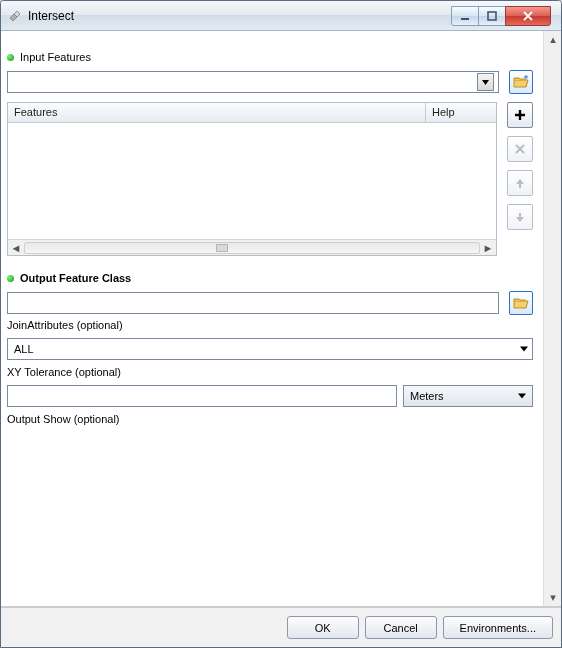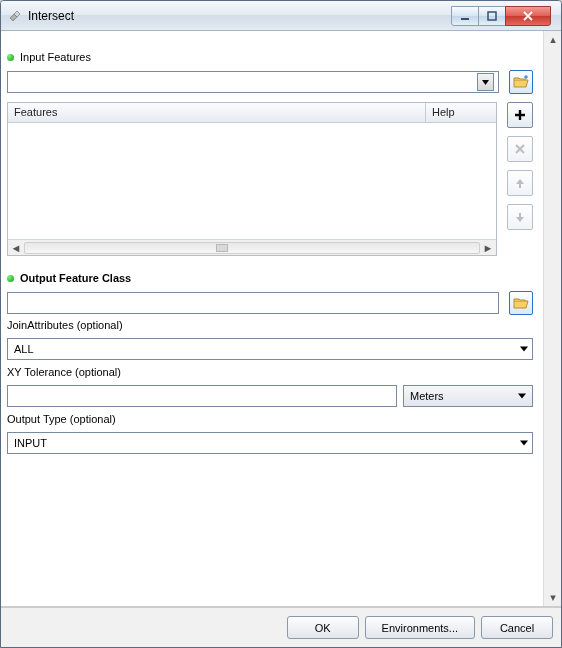--- a/index.html
+++ b/index.html
@@ -324,36 +324,30 @@
         </div>
         <div class="row">
           <input class="textin" value="" style="">
           <div class="unit">
             <span>Meters</span>
             <span class="dd"></span>
           </div>
         </div>
 
         <div class="label-row" style="margin-top:6px;">
-          <span class="lbl">Output Type (optional)</span>
-        </div>
-        <div class="row">
-          <div class="seltxt">
-            <span>INPUT</span>
-            <span class="dd"></span>
-          </div>
+          <span class="lbl">Output Show (optional)</span>
         </div>
 
       </div>
       <div class="vscroll">
         <div class="arrow up">▴</div>
         <div class="arrow down">▾</div>
       </div>
     </div>
 
     <div class="footer">
       <button class="btn">OK</button>
+      <button class="btn">Cancel</button>
       <button class="btn wide">Environments...</button>
-      <button class="btn">Cancel</button>
     </div>
   </div>
 
 </div>
 
 </body></html>

